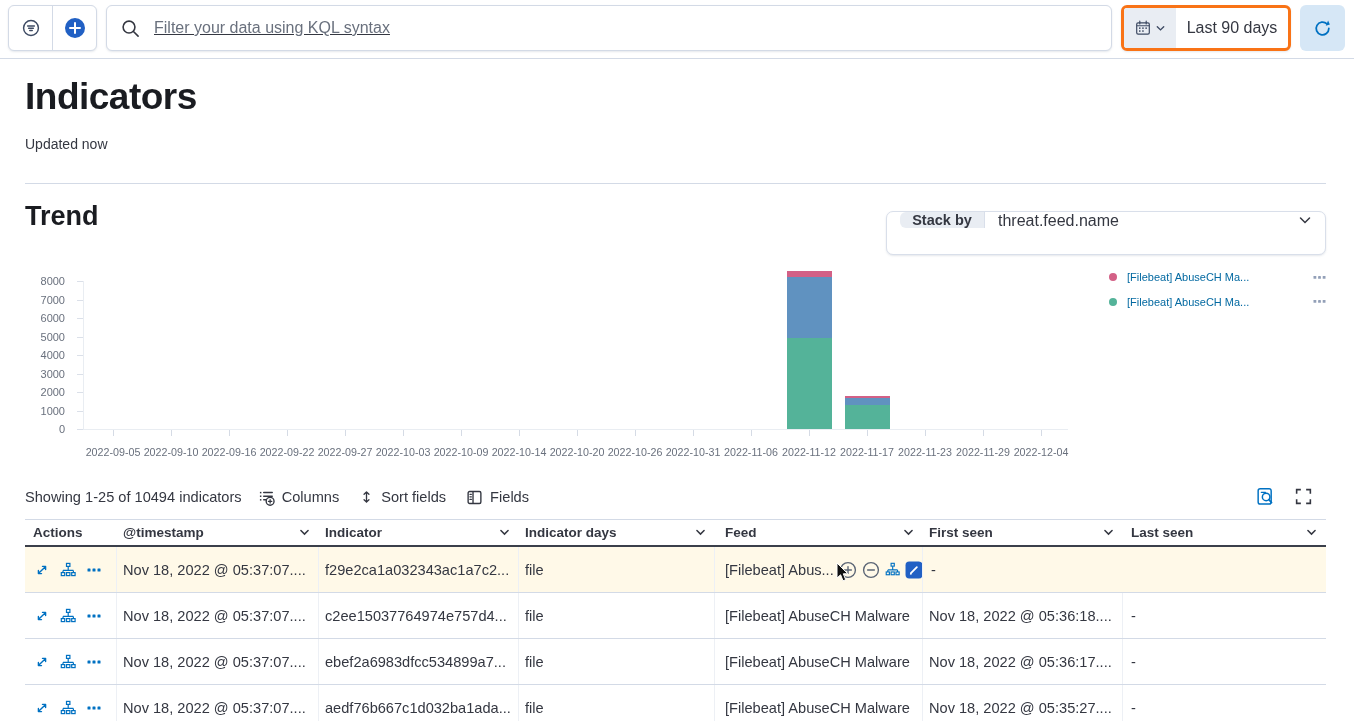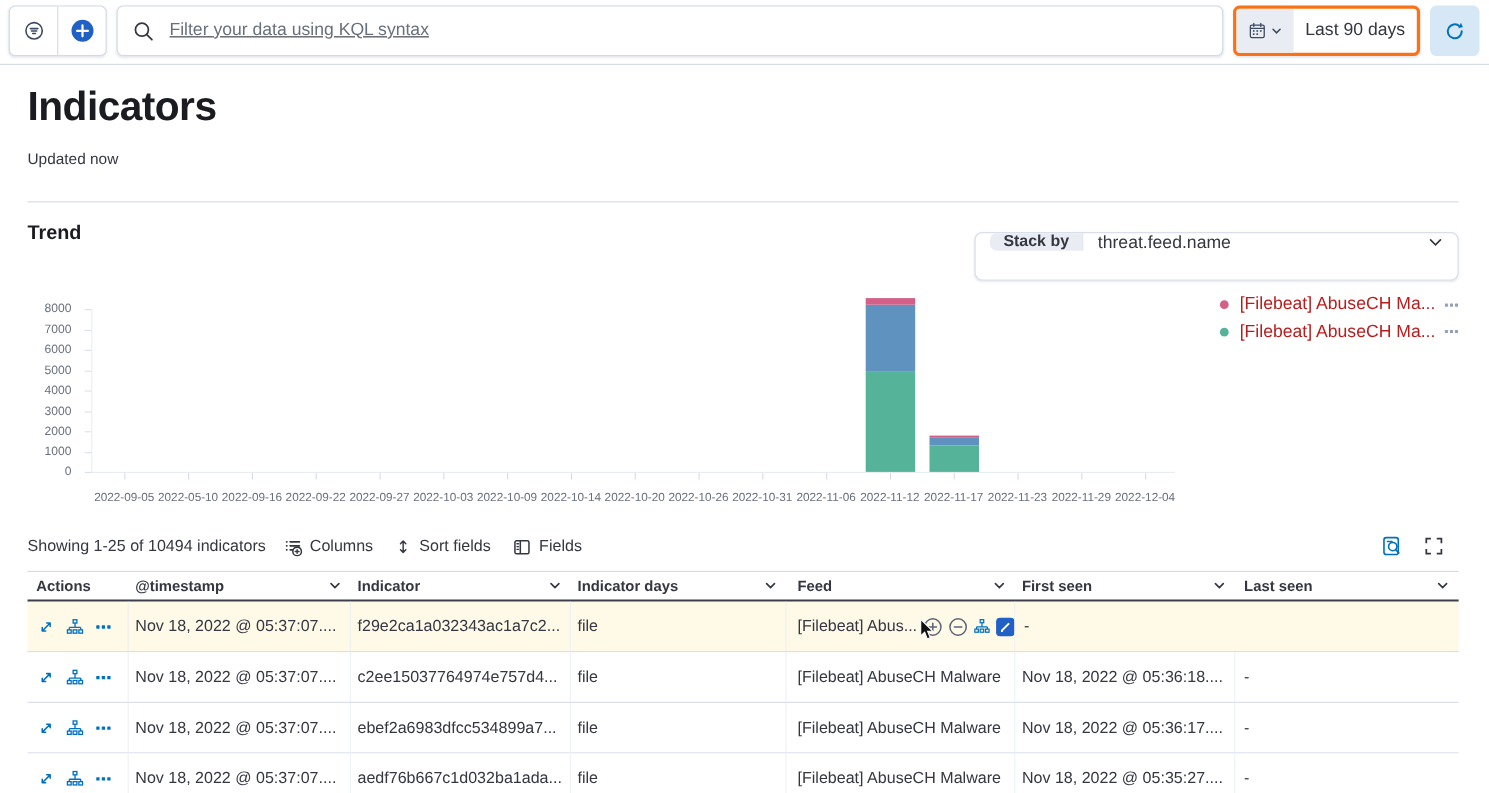--- a/index.html
+++ b/index.html
@@ -25,41 +25,41 @@
               box-shadow:0 1px 2px rgba(152,162,179,.25);}
   .dp-quick{width:52px;background:#e9edf3;display:flex;align-items:center;justify-content:center;gap:4px;cursor:pointer;}
   .dp-value{flex:1;display:flex;align-items:center;justify-content:center;font-size:16px;color:#343741;cursor:pointer;}
   .refresh-btn{position:absolute;left:1300px;top:5px;width:45px;height:46px;border-radius:6px;
                background:#d6e7f6;display:flex;align-items:center;justify-content:center;cursor:pointer;}
   
   .page-title{position:absolute;left:25px;top:76px;font-size:37px;font-weight:700;color:#1a1c21;
               letter-spacing:-.5px;margin:0;}
   .updated{position:absolute;left:25px;top:136px;font-size:14px;color:#343741;}
   .rule{position:absolute;left:25px;top:183px;width:1301px;height:1px;background:#d3dae6;}
-  .trend-title{position:absolute;left:25px;top:201px;font-size:18px;font-weight:700;color:#1a1c21;margin:0;}
+  .trend-title{position:absolute;left:25px;top:201px;font-size:27px;font-weight:700;color:#1a1c21;margin:0;}
   .stackby{position:absolute;left:886px;top:211px;width:440px;height:44px;border:1px solid #d9dfea;
            border-radius:7px;display:flex;align-items:flex-start;box-sizing:border-box;background:#fff;
            box-shadow:0 1px 2px rgba(152,162,179,.25);cursor:pointer;padding-left:13px;}
   .sb-label{width:84px;background:#e9edf3;border-right:1px solid #d9dfea;display:flex;align-items:center;
             justify-content:center;font-size:14.5px;font-weight:700;color:#343741;border-radius:6px 0 0 6px;}
   .sb-value{flex:1;display:flex;align-items:center;padding-left:13px;font-size:16px;color:#343741;}
   .sb-chev{display:flex;align-items:center;padding-right:12px;}
   
   .chart{position:absolute;left:0;top:260px;width:1354px;height:210px;}
   .vaxis{position:absolute;left:83px;top:21px;width:1px;height:149px;background:#e9edf2;}
   .baseline{position:absolute;left:83px;top:169px;width:985px;height:1px;background:#e9edf2;}
   .ylabel{position:absolute;left:25px;width:40px;text-align:right;font-size:11px;color:#69707d;line-height:14px;}
   .ydash{position:absolute;left:77px;width:6px;height:1px;background:#dbe0e9;}
   .xtick{position:absolute;top:170px;width:1px;height:6px;background:#d5dbe5;}
   .xlabel{position:absolute;top:186px;width:72px;text-align:center;font-size:10.7px;color:#69707d;white-space:nowrap;}
   .barseg{position:absolute;width:45px;}
   .legend{position:absolute;left:1103px;top:265px;width:223px;}
   .legend-item{display:flex;align-items:center;height:24.4px;cursor:pointer;}
   .ldot{width:8px;height:8px;border-radius:50%;margin:0 10px 0 6px;flex:none;}
-  .llabel{font-size:16px;color:#b91c1c;flex:1;white-space:nowrap;overflow:hidden;}
+  .llabel{font-size:11px;color:#0369a1;flex:1;white-space:nowrap;overflow:hidden;}
   .lmore{flex:none;margin-left:6px;display:flex;}
   
   .toolbar{position:absolute;left:25px;top:483px;height:28px;display:flex;align-items:center;}
   .summary{font-size:14.6px;color:#343741;margin-right:16px;}
   .tbtn{display:flex;align-items:center;gap:7px;margin-right:20px;font-size:14.6px;color:#343741;cursor:pointer;}
   .icon-btn{position:absolute;top:482px;width:28px;height:28px;display:flex;align-items:center;
             justify-content:center;cursor:pointer;border-radius:4px;}
   
   .table{position:absolute;left:25px;top:519px;width:1301px;}
   .thead{display:flex;height:28px;border-top:1px solid #d3dae6;border-bottom:2px solid #3b3f4a;
@@ -173,21 +173,21 @@
       <div class="ydash" style="top: 76.5px;"></div>
       <div class="ylabel" style="top: 51px;">6000</div>
       <div class="ydash" style="top: 58px;"></div>
       <div class="ylabel" style="top: 32.5px;">7000</div>
       <div class="ydash" style="top: 39.5px;"></div>
       <div class="ylabel" style="top: 14px;">8000</div>
       <div class="ydash" style="top: 21px;"></div>
       <div class="xtick" style="left: 113px;"></div>
       <div class="xlabel" style="left: 77px;">2022-09-05</div>
       <div class="xtick" style="left: 171px;"></div>
-      <div class="xlabel" style="left: 135px;">2022-05-10</div>
+      <div class="xlabel" style="left: 135px;">2022-09-10</div>
       <div class="xtick" style="left: 229px;"></div>
       <div class="xlabel" style="left: 193px;">2022-09-16</div>
       <div class="xtick" style="left: 287px;"></div>
       <div class="xlabel" style="left: 251px;">2022-09-22</div>
       <div class="xtick" style="left: 345px;"></div>
       <div class="xlabel" style="left: 309px;">2022-09-27</div>
       <div class="xtick" style="left: 403px;"></div>
       <div class="xlabel" style="left: 367px;">2022-10-03</div>
       <div class="xtick" style="left: 461px;"></div>
       <div class="xlabel" style="left: 425px;">2022-10-09</div>

